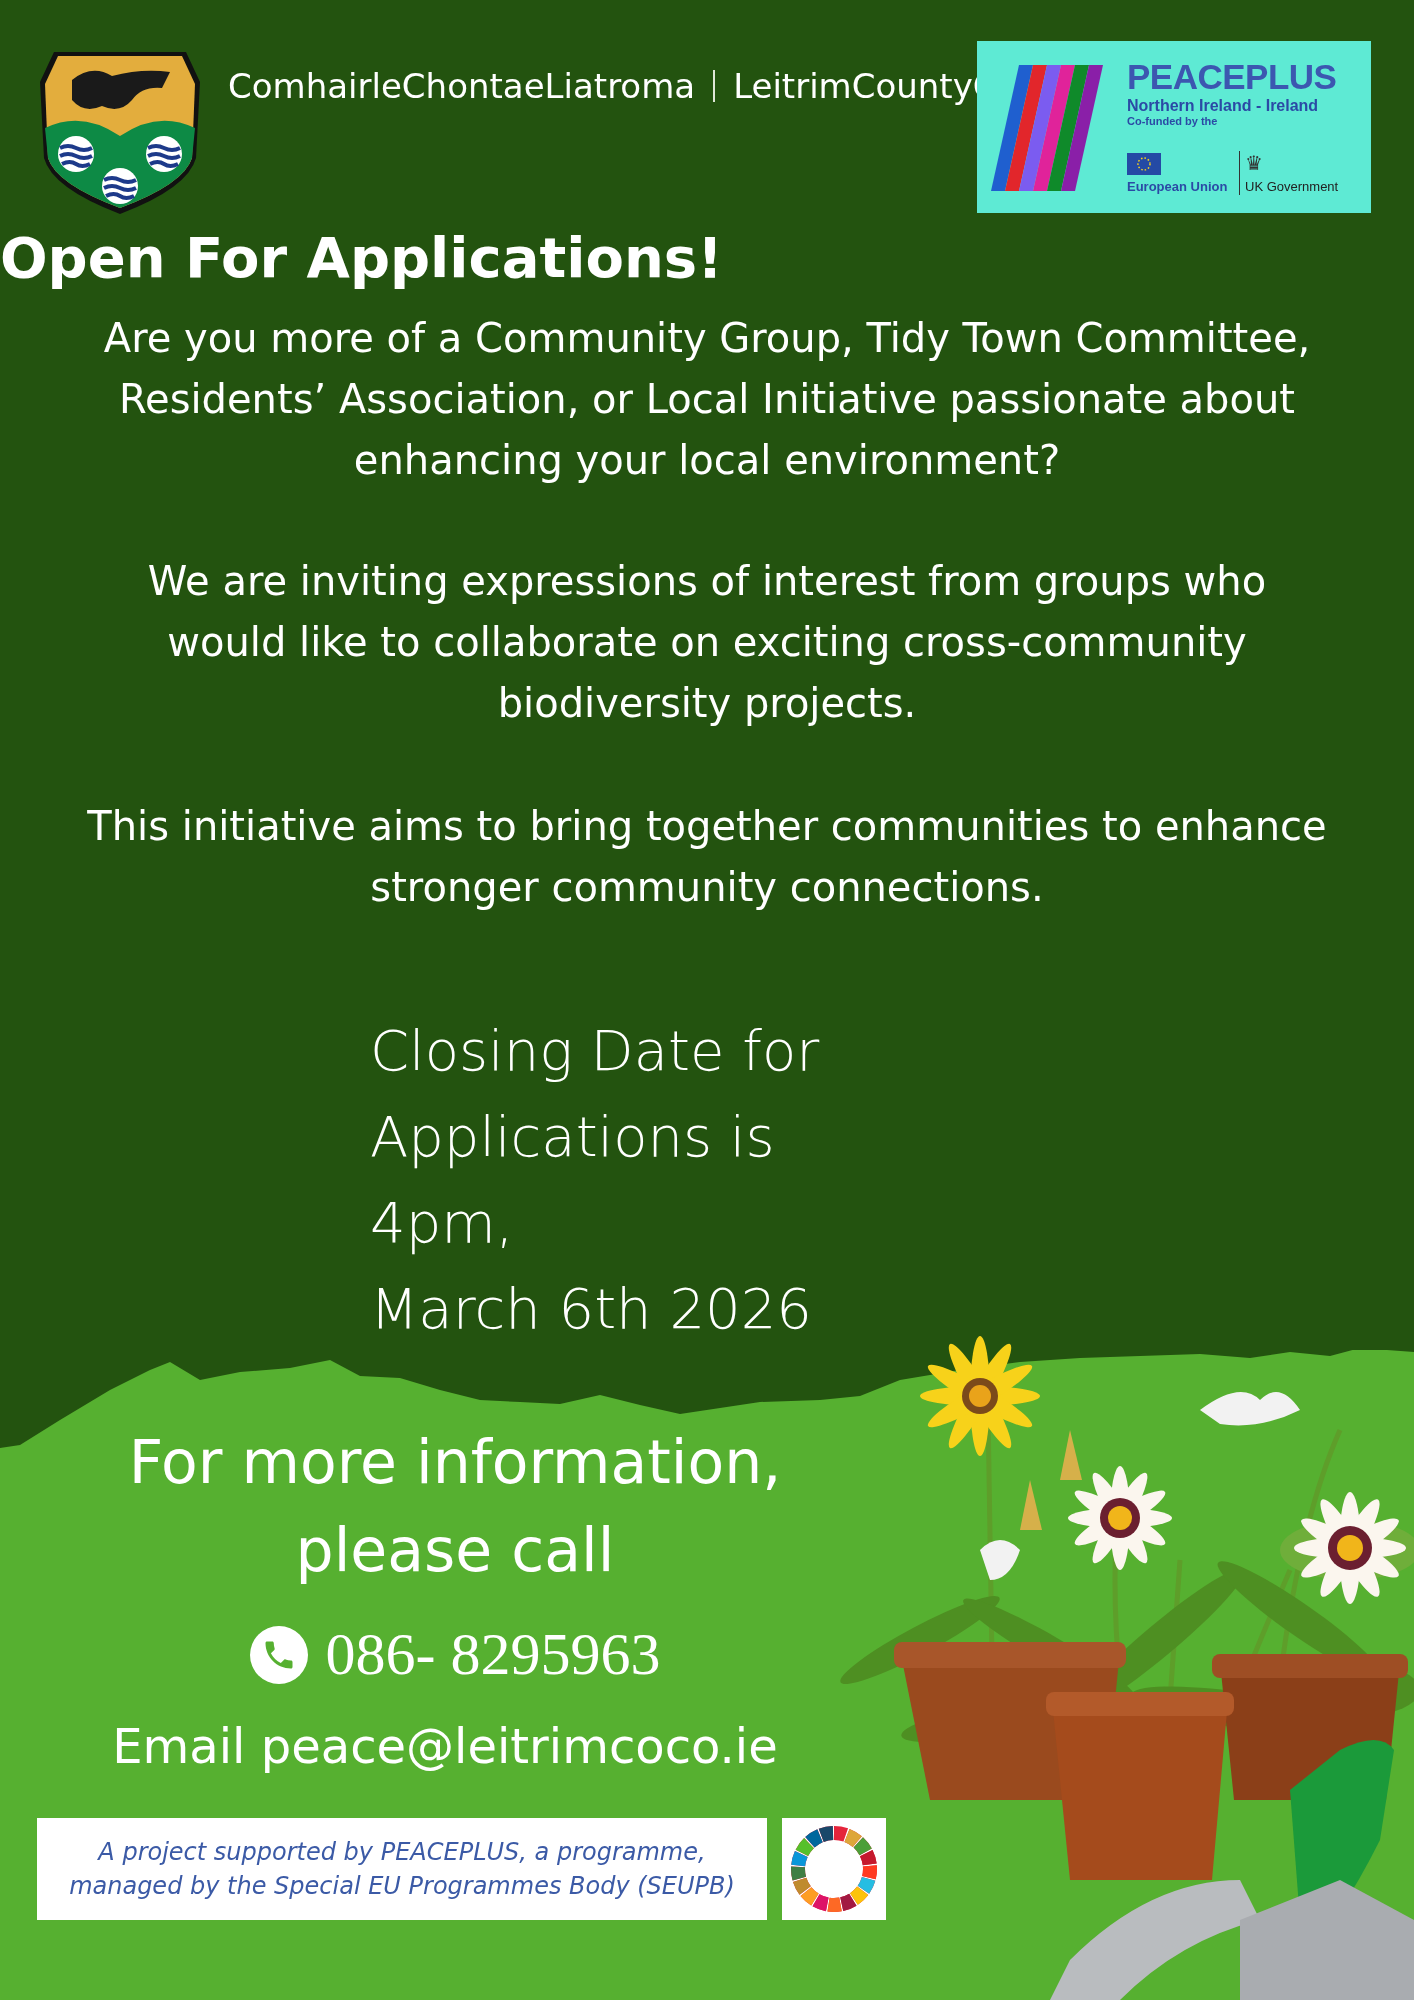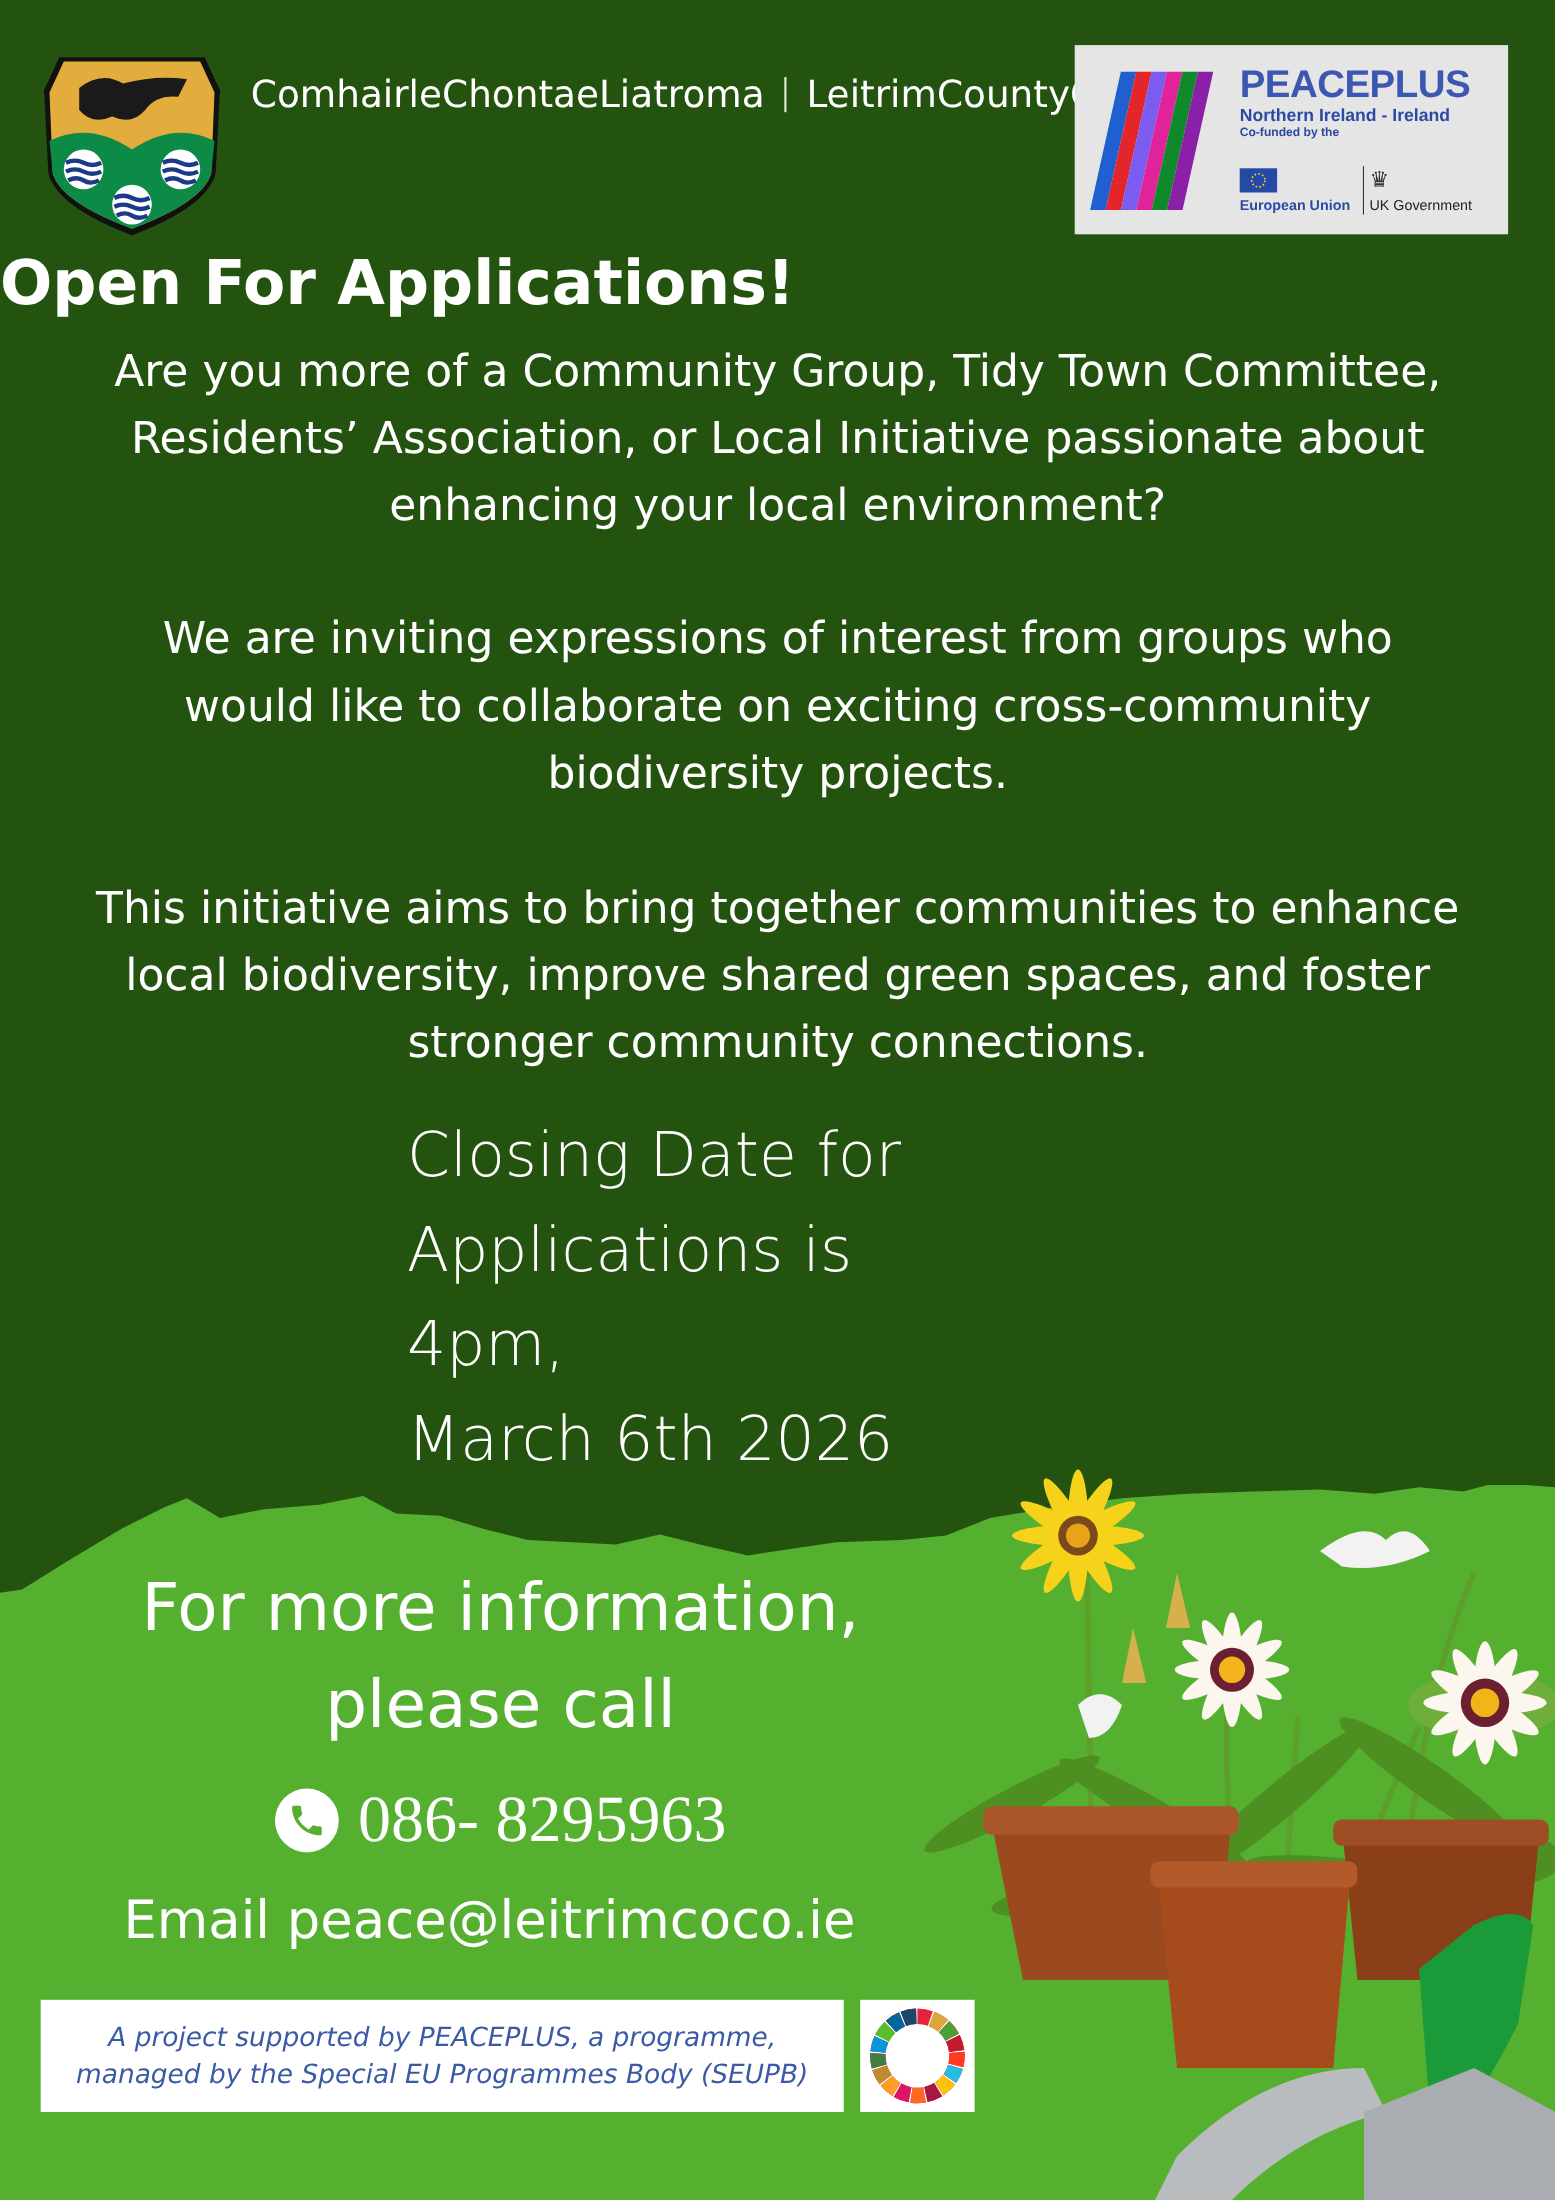--- a/index.html
+++ b/index.html
@@ -8,21 +8,21 @@
     background: #23530f;
     font-family: "DejaVu Sans", sans-serif;
     color: #ffffff;
   }
   .abs { position: absolute; }
   
   .crest { left: 32px; top: 40px; width: 176px; height: 178px; }
   .council-name { left: 228px; top: 64px; display: flex; align-items: stretch; font-family: "DejaVu Sans", sans-serif; font-size: 34px; line-height: 44px; }
   .council-col { display: flex; flex-direction: row; }
   .council-divider { width: 2px; background: #dfe8d8; margin: 6px 18px 6px 18px; }
-  .peace-logo { left: 977px; top: 41px; width: 394px; height: 172px; background: #e5e5e5; }
+  .peace-logo { left: 977px; top: 41px; width: 394px; height: 172px; background: #5eead4; }
   .peace-stripes { left: 14px; top: 24px; }
   .peace-title { left: 150px; top: 16px; font-family: "Liberation Sans", sans-serif; font-weight: bold; font-size: 35px; color: #3c57b0; letter-spacing: -0.5px; }
   .peace-sub { left: 150px; top: 56px; font-family: "Liberation Sans", sans-serif; font-weight: bold; font-size: 16px; color: #2b4aa5; }
   .cofund { left: 150px; top: 74px; font-family: "Liberation Sans", sans-serif; font-weight: bold; font-size: 11px; color: #2b4aa5; }
   .eu-flag { left: 150px; top: 112px; width: 34px; height: 22px; background: #244aa5; }
   .eu-label { left: 150px; top: 138px; font-family: "Liberation Sans", sans-serif; font-weight: bold; font-size: 13px; color: #2b4aa5; }
   .uk-divider { left: 262px; top: 110px; width: 1px; height: 44px; background: #333; }
   .uk-crest { left: 268px; top: 110px; font-size: 20px; color: #333; }
   .uk-label { left: 268px; top: 138px; font-family: "Liberation Sans", sans-serif; font-size: 13px; color: #222; }
 
@@ -112,21 +112,20 @@
   <div>Residents’ Association, or Local Initiative passionate about</div>
   <div>enhancing your local environment?</div>
 </div>
 <div class="abs paragraph p2">
   <div>We are inviting expressions of interest from groups who</div>
   <div>would like to collaborate on exciting cross-community</div>
   <div>biodiversity projects.</div>
 </div>
 <div class="abs paragraph p3">
   <div>This initiative aims to bring together communities to enhance</div>
-  <div>local biodiversity, improve shared green spaces, and foster</div>
   <div>stronger community connections.</div>
 </div>
 
 <div class="abs closing">
   <div>Closing Date for</div>
   <div>Applications is</div>
   <div>4pm,</div>
   <div>March 6th 2026</div>
 </div>
 

